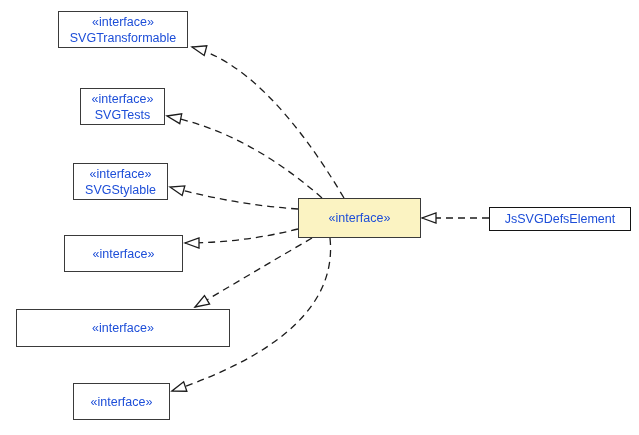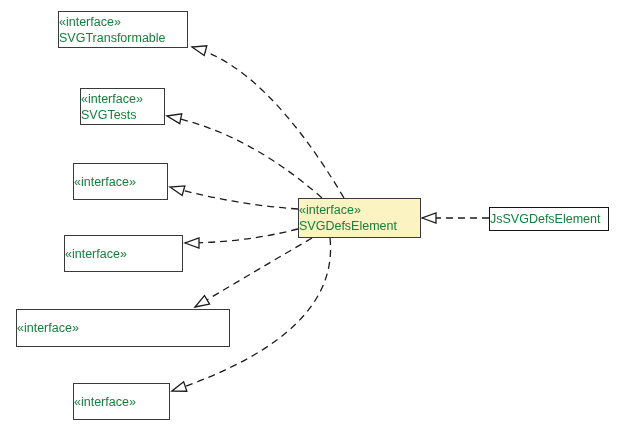--- a/index.html
+++ b/index.html
@@ -4,22 +4,22 @@
 <style>
   html,body{margin:0;padding:0;background:#ffffff;}
   .canvas{
     position:relative;width:639px;height:435px;background:#ffffff;
     font-family:"Liberation Sans",sans-serif;overflow:hidden;
   }
   .edges{position:absolute;left:0;top:0;width:639px;height:435px;}
   .node{
     position:absolute;box-sizing:border-box;background:#ffffff;
     border:1.5px solid #3a3a3a;display:flex;flex-direction:column;
-    align-items:flex-start;justify-content:center;text-align:center;
-    font-size:12.5px;line-height:16px;color:#15803d;cursor:pointer;
+    align-items:center;justify-content:center;text-align:center;
+    font-size:12.5px;line-height:16px;color:#1d4ed8;cursor:pointer;
   }
   .node span{display:block;white-space:nowrap;}
   .node.main{background:#fbf3c2;}
   .node.impl{border-width:1px;border-color:#141414;}
 </style>
 </head>
 <body>
 
 <div class="canvas">
 
@@ -45,36 +45,36 @@
     <span>SVGTransformable</span>
   </div>
 
   <div class="node" style="left:80px;top:88px;width:85px;height:37px;">
     <span>«interface»</span>
     <span>SVGTests</span>
   </div>
 
   <div class="node" style="left:73px;top:163px;width:95px;height:37px;">
     <span>«interface»</span>
+    <span>SVGStylable</span>
   </div>
 
   <div class="node" style="left:64px;top:235px;width:119px;height:37px;">
     <span>«interface»</span>
   </div>
 
   <div class="node" style="left:16px;top:309px;width:214px;height:38px;">
     <span>«interface»</span>
   </div>
 
   <div class="node" style="left:73px;top:383px;width:97px;height:37px;">
     <span>«interface»</span>
   </div>
 
   <div class="node main" style="left: 298px; top: 198px; width: 123px; height: 40px; background-color: rgb(251, 243, 194);">
     <span>«interface»</span>
-    <span>SVGDefsElement</span>
   </div>
 
-  <div class="node impl" style="left:489px;top:207px;width:120px;height:24px;">
+  <div class="node impl" style="left:489px;top:207px;width:142px;height:24px;">
     <span>JsSVGDefsElement</span>
   </div>
 
 </div>
 
 </body></html>

